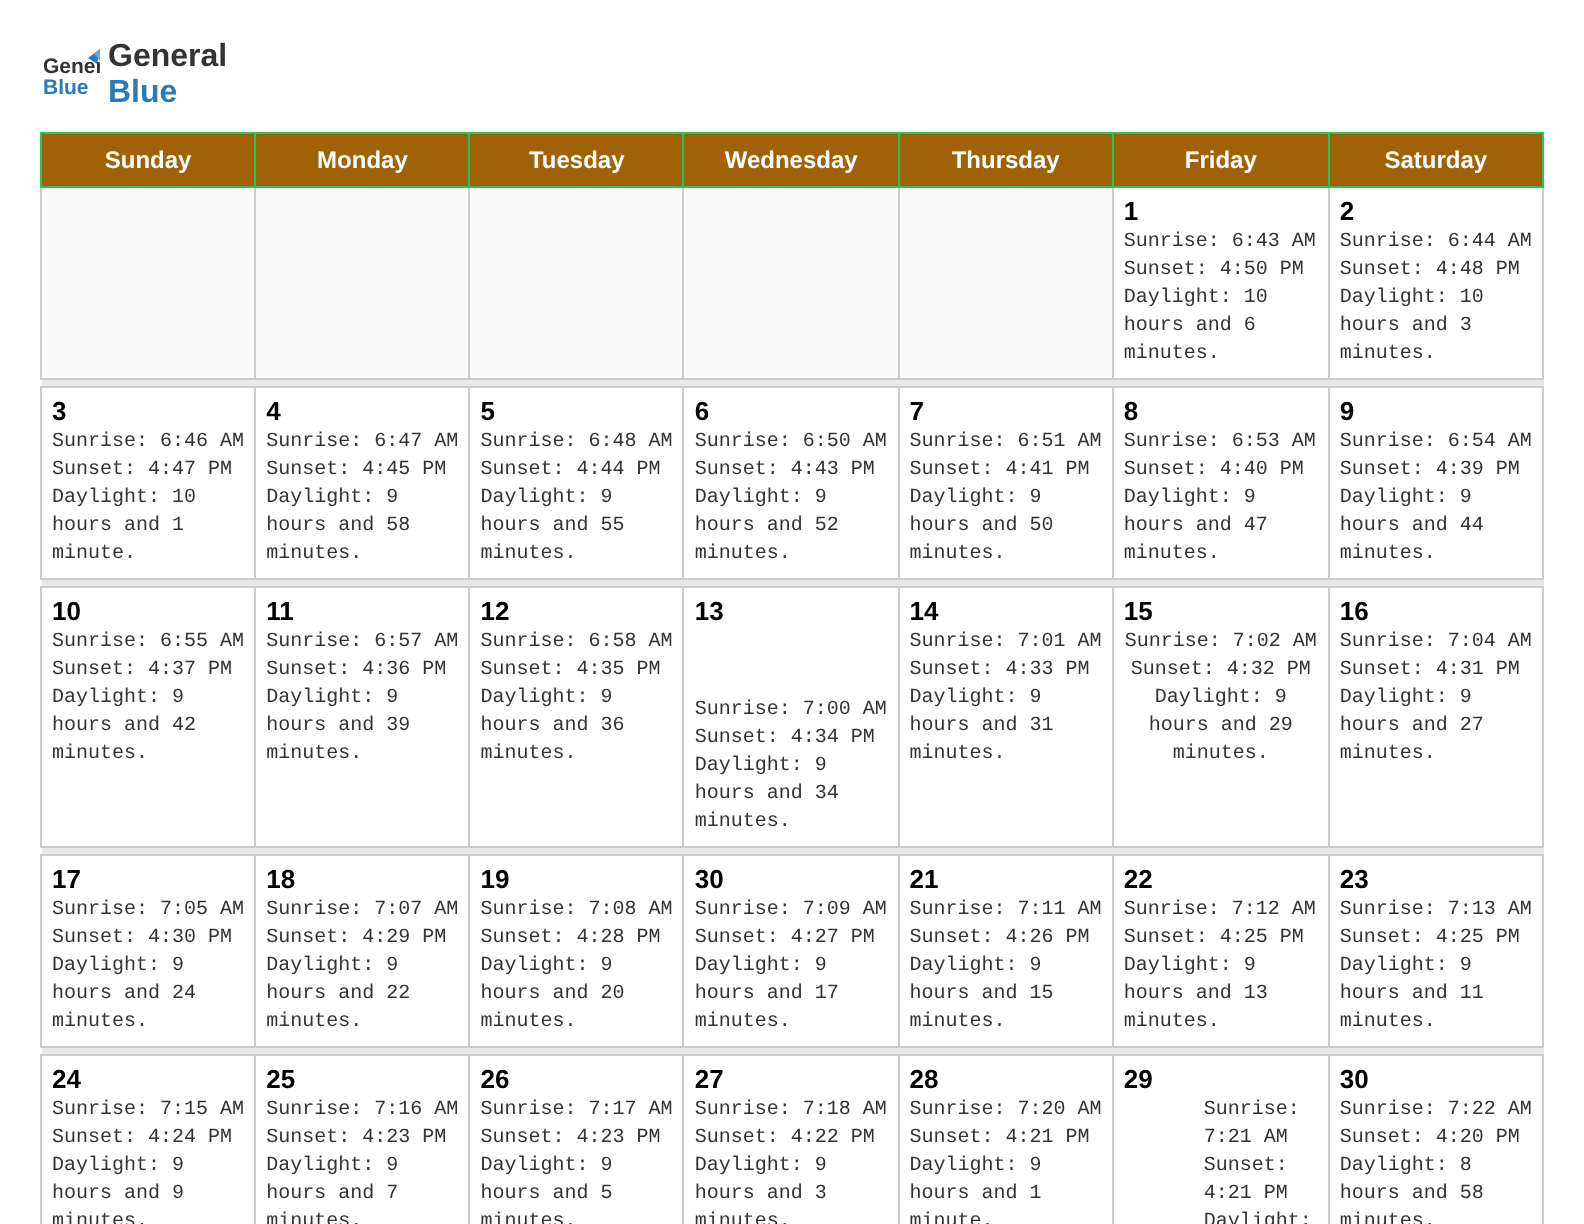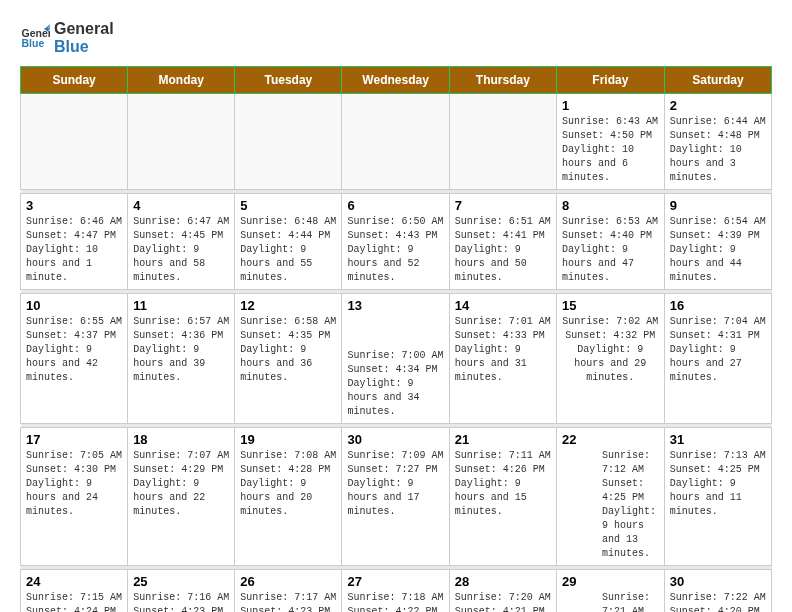--- a/index.html
+++ b/index.html
@@ -245,37 +245,37 @@
         </td>
         <td>
           <div class="day-num">19</div>
           <div class="day-info" style="white-space: pre-line;">Sunrise: 7:08 AM
 Sunset: 4:28 PM
 Daylight: 9 hours and 20 minutes.</div>
         </td>
         <td>
           <div class="day-num">30</div>
           <div class="day-info" style="white-space: pre-line;">Sunrise: 7:09 AM
-Sunset: 7:27 PM
+Sunset: 4:27 PM
 Daylight: 9 hours and 17 minutes.</div>
         </td>
         <td>
           <div class="day-num">21</div>
           <div class="day-info" style="white-space: pre-line;">Sunrise: 7:11 AM
 Sunset: 4:26 PM
 Daylight: 9 hours and 15 minutes.</div>
         </td>
         <td>
           <div class="day-num">22</div>
-          <div class="day-info" style="white-space: pre-line; margin-left: 40px;">Sunrise: 7:12 AM
+          <div class="day-info" style="white-space: pre-line;">Sunrise: 7:12 AM
 Sunset: 4:25 PM
 Daylight: 9 hours and 13 minutes.</div>
         </td>
         <td>
-          <div class="day-num">31</div>
+          <div class="day-num">23</div>
           <div class="day-info" style="white-space: pre-line;">Sunrise: 7:13 AM
 Sunset: 4:25 PM
 Daylight: 9 hours and 11 minutes.</div>
         </td>
       </tr>
       <tr class="spacer">
         <td colspan="7"></td>
       </tr>
       <tr>
         <td>

